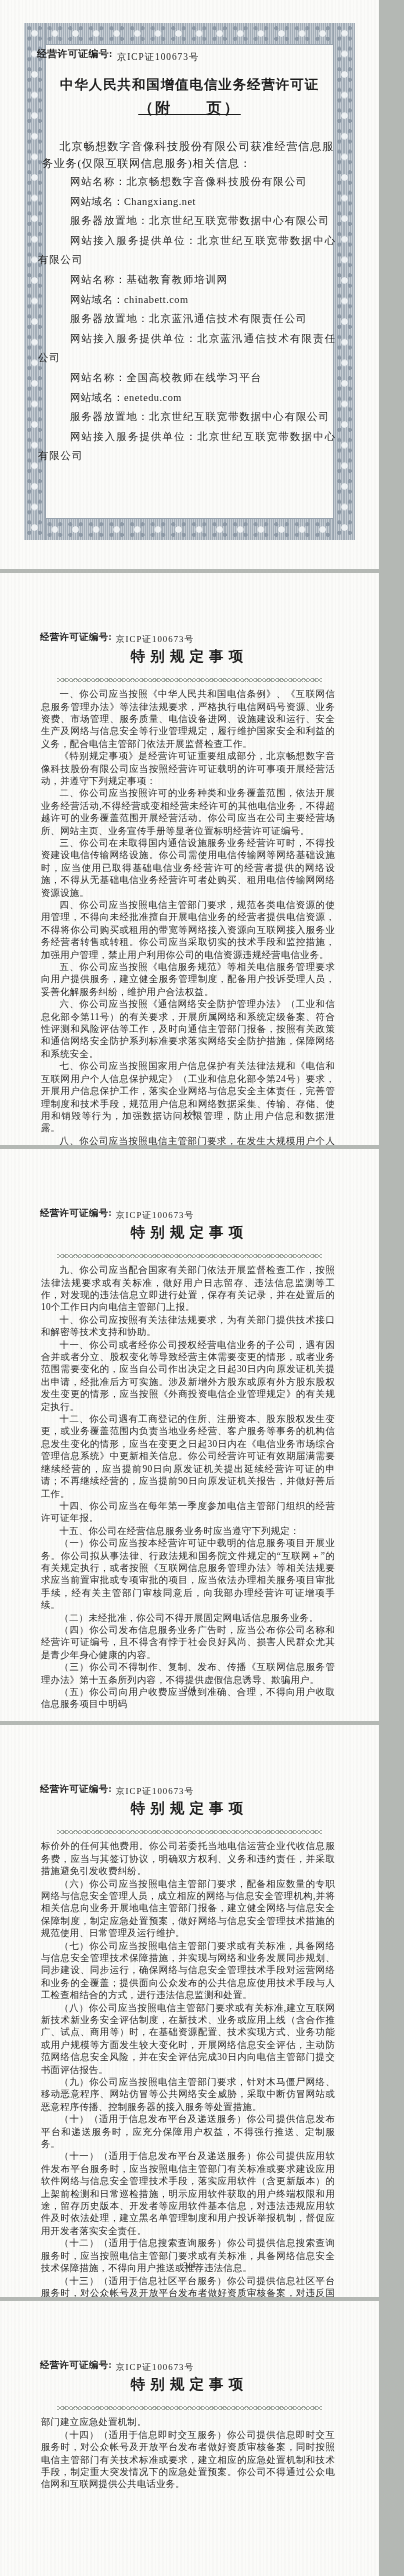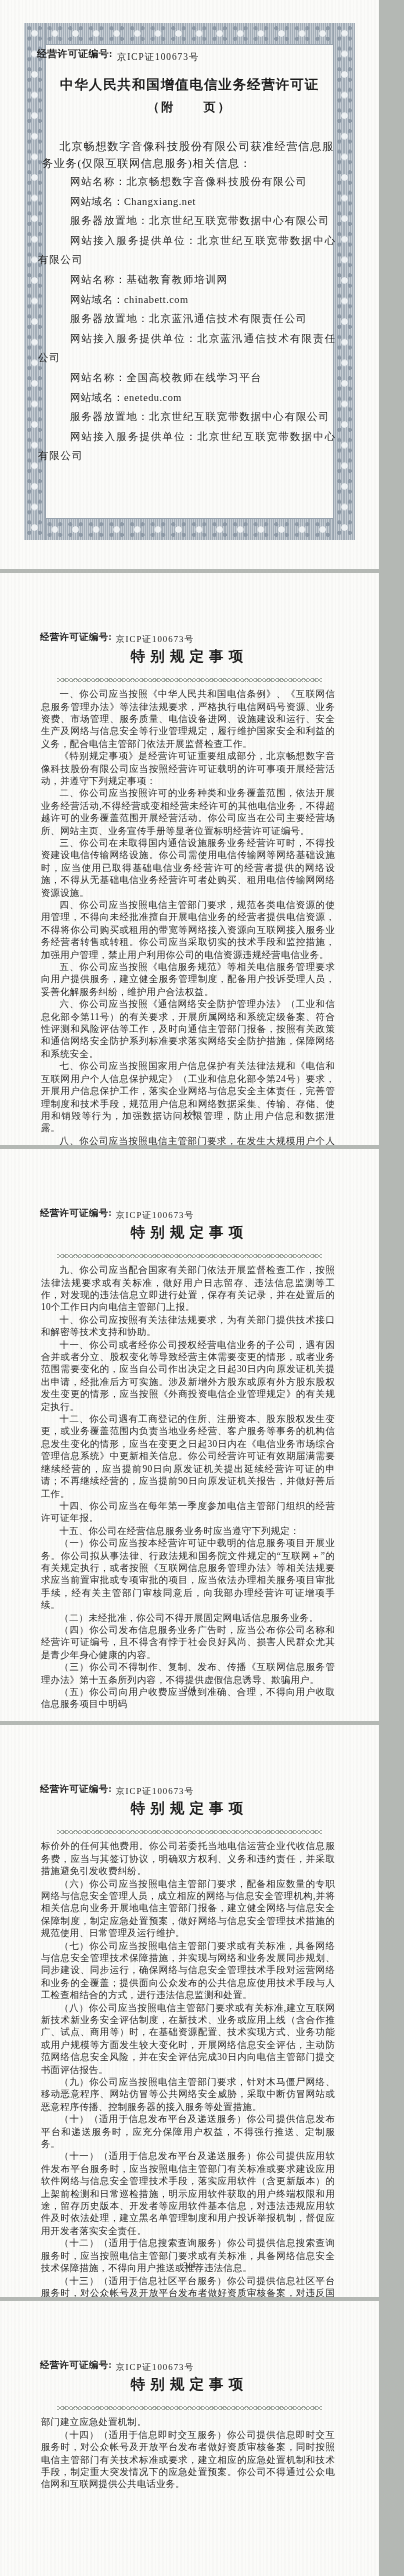--- a/index.html
+++ b/index.html
@@ -39,21 +39,21 @@
   .strip.h{left:0;right:0;height:20.6px;}
   .strip.top{top:0;border-bottom:1px solid #97a2ad;}
   .strip.bottom{bottom:0;border-top:1px solid #97a2ad;}
   .strip.v{top:0;bottom:0;width:20.6px;}
   .strip.left{left:0;border-right:1px solid #97a2ad;}
   .strip.right{right:0;border-left:1px solid #97a2ad;}
 
   .cert-head{position:absolute;top:48px;left:37px;font-size:9.8px;font-weight:bold;letter-spacing:0.5px;white-space:nowrap;}
   .cert-head .num{font-weight:normal;font-size:9.3px;display:inline-block;transform:translateY(2.6px);margin-left:4.1px;letter-spacing:1px;}
   .cert-title{position:absolute;top:76px;left:0;right:0;text-align:center;font-size:13.4px;font-weight:bold;letter-spacing:1px;margin:0;}
-  .cert-subtitle{position:absolute;top:99px;left:0;right:0;text-align:center;font-size:12px;font-weight:bold;letter-spacing:2.1px;}
+  .cert-subtitle{position:absolute;top:99px;left:0;right:0;text-align:center;font-size:15px;font-weight:bold;letter-spacing:2.1px;text-decoration:underline;}
   .cert-intro{position:absolute;top:134px;left:38px;right:41px;font-size:11px;line-height:16.5px;letter-spacing:0.8px;text-indent:1.6em;text-align:justify;margin:4px;}
   .cert-entries{position:absolute;top:172px;left:38px;right:43px;}
   .cert-entries p{margin:0;font-size:10.3px;line-height:19.6px;letter-spacing:1px;text-indent:32px;text-align:justify;}
   .cert-entries .latin{letter-spacing:0.5px;}
 
   
   .sp-head{position:absolute;top:58px;left:40px;font-size:9.3px;font-weight:bold;letter-spacing:0.5px;white-space:nowrap;}
   .sp-head .num{font-weight:normal;font-size:8.8px;display:inline-block;transform:translateY(2.1px);margin-left:3.6px;letter-spacing:1px;}
   .sp-title{position:absolute;top:74px;left:0;right:0;text-align:center;font-size:14.4px;font-weight:bold;letter-spacing:5.2px;margin:0;}
   .zigzag{

